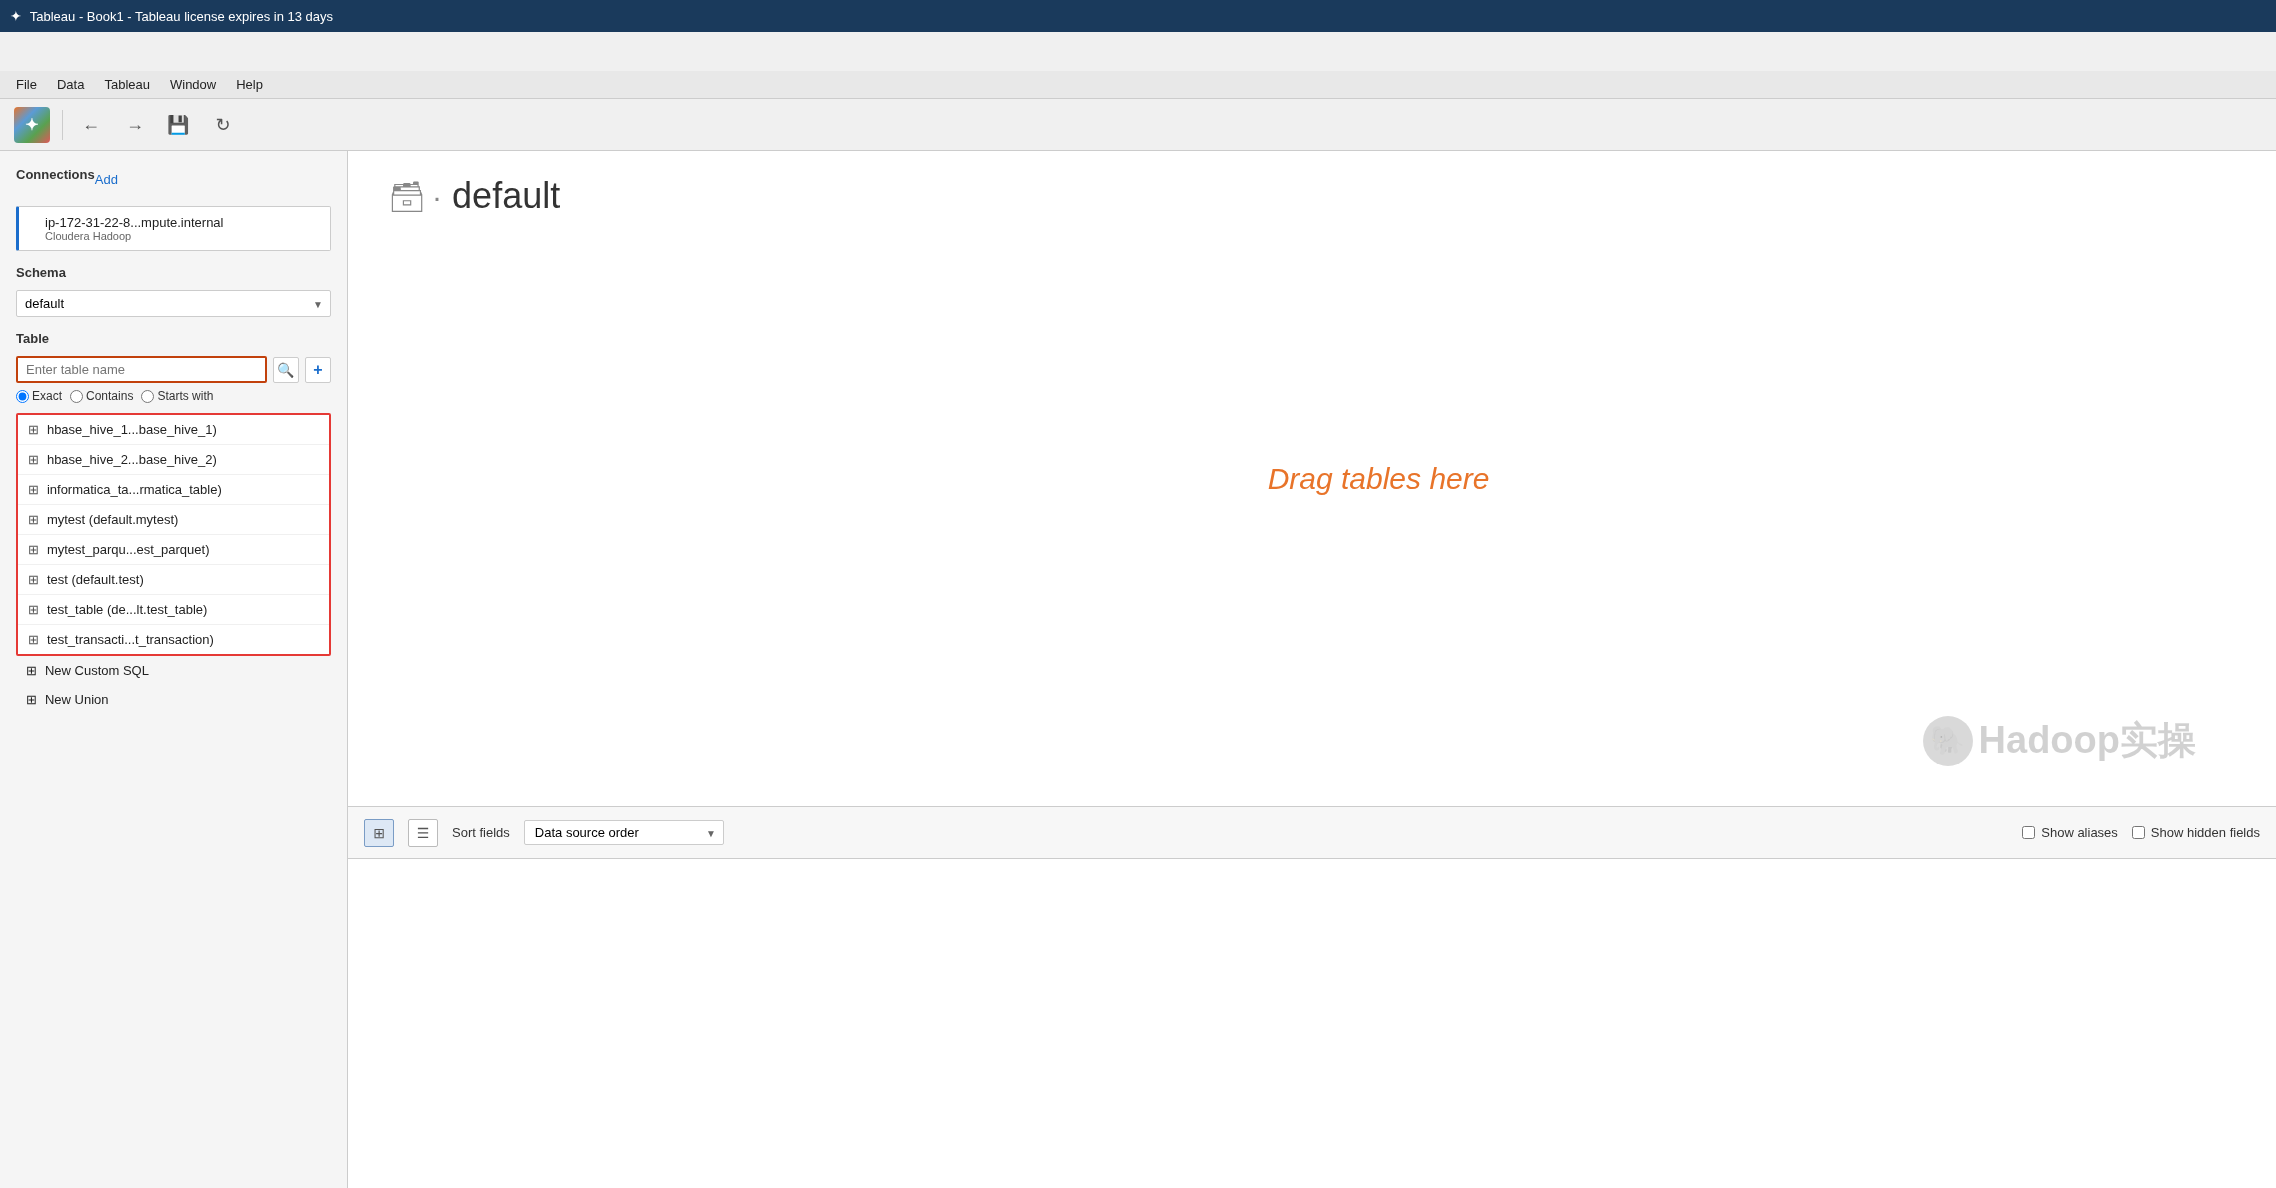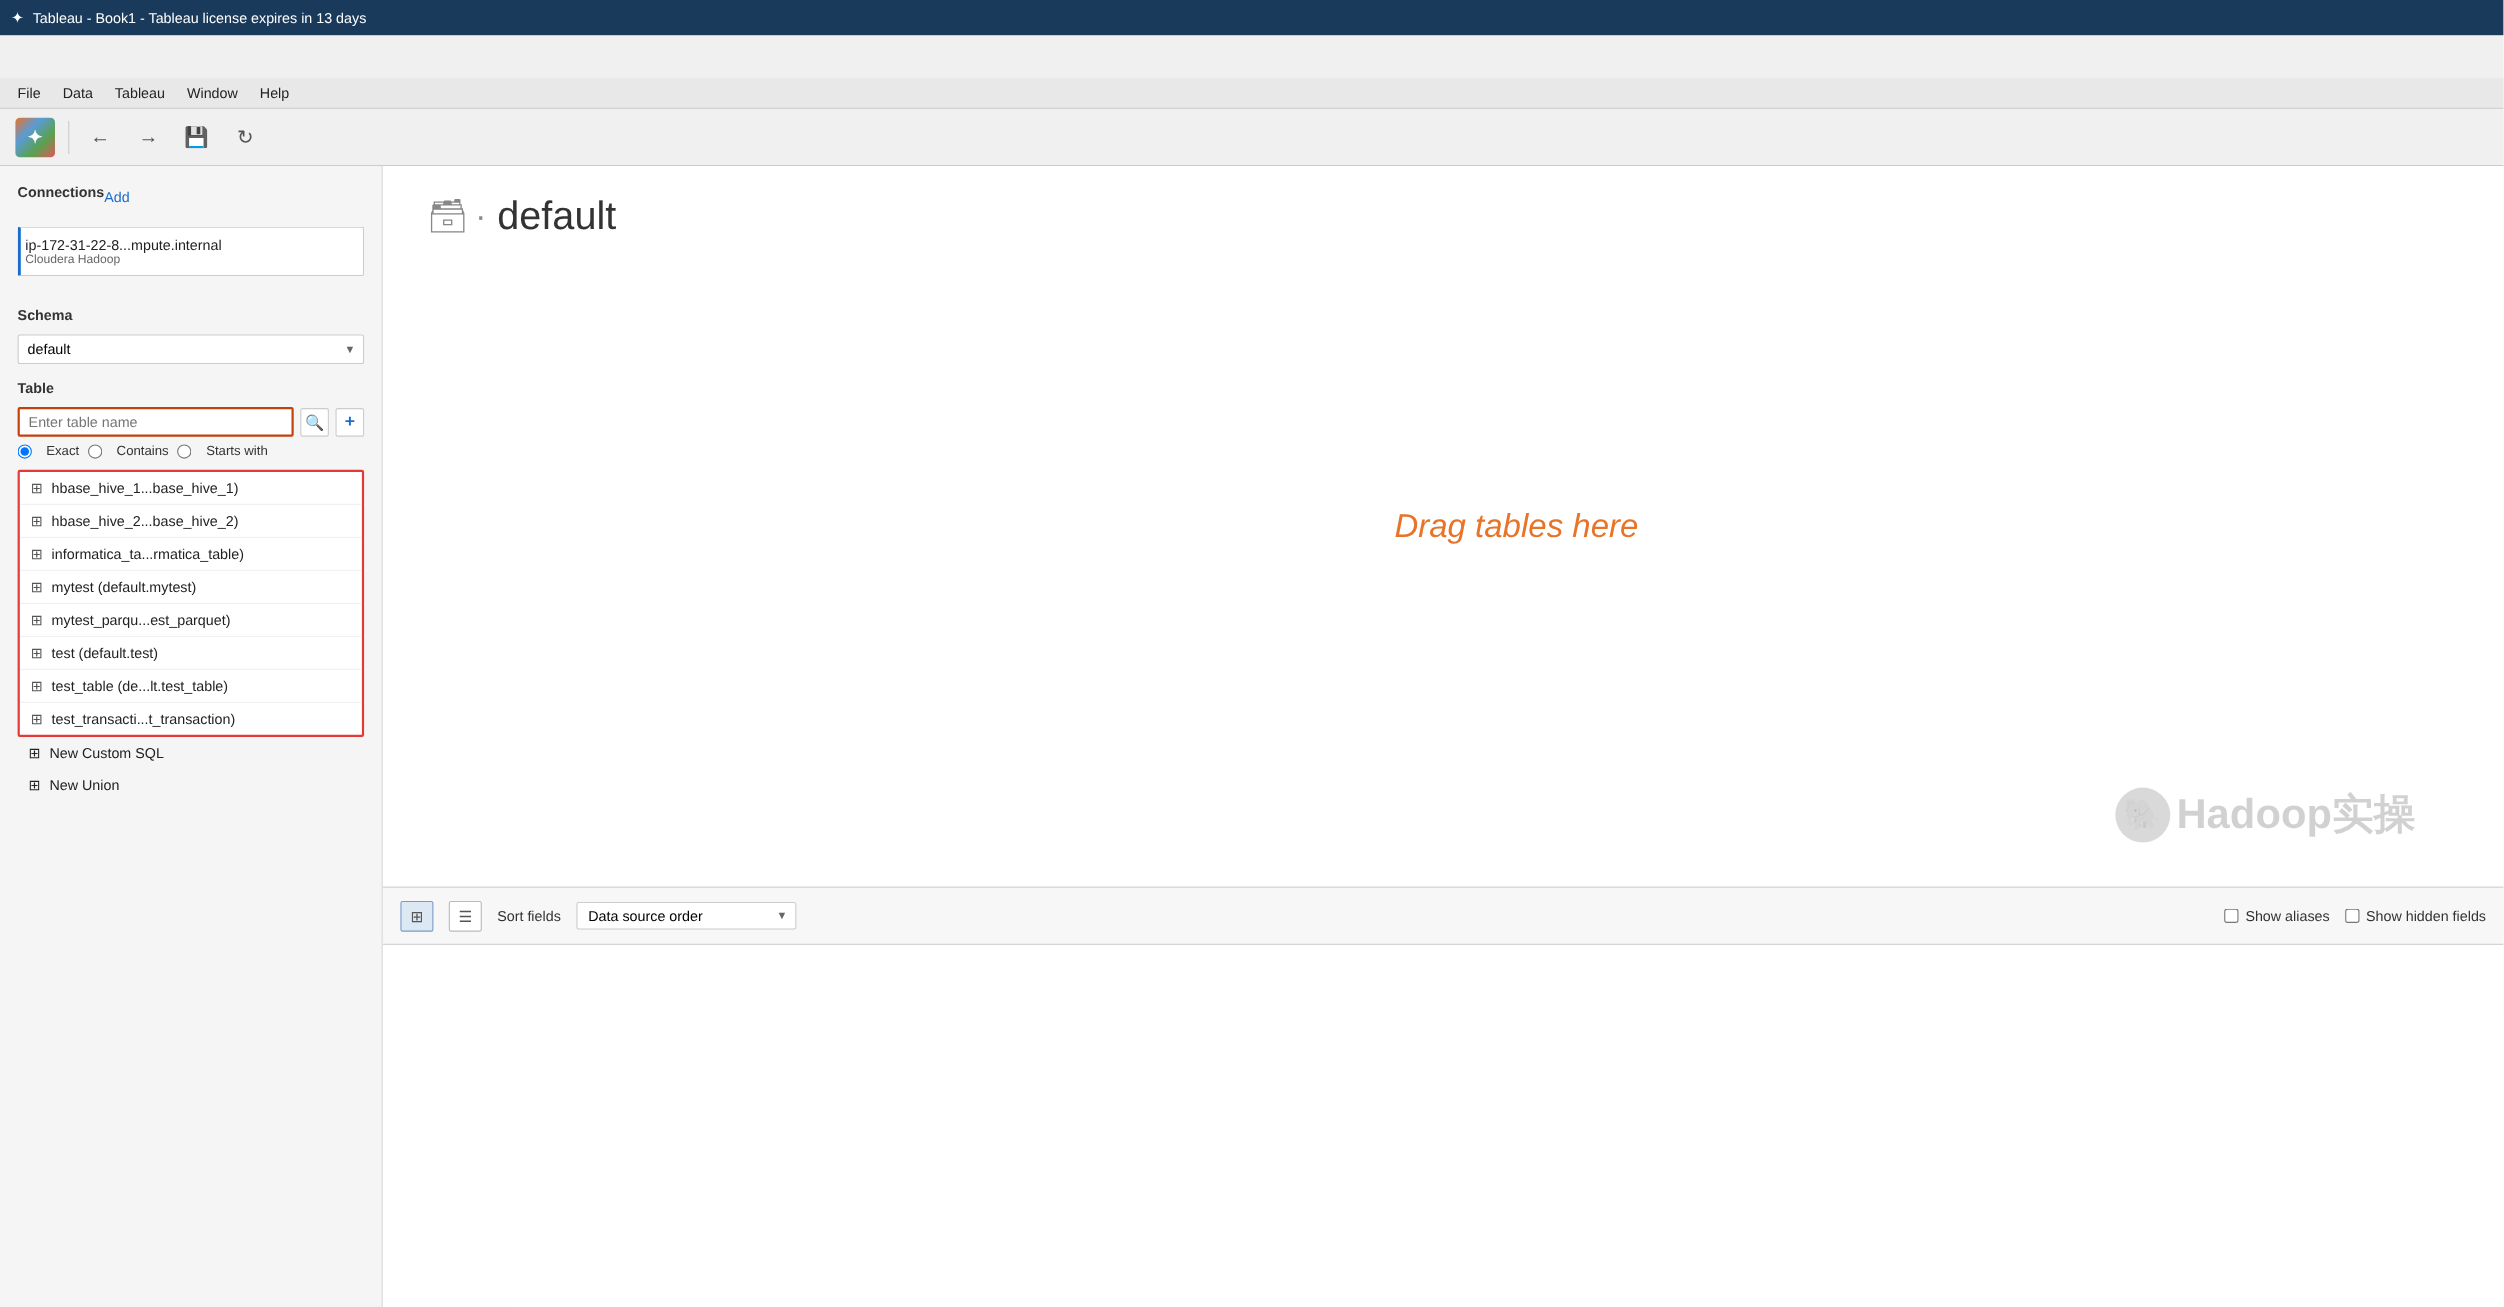--- a/index.html
+++ b/index.html
@@ -89,22 +89,22 @@
       font-size: 13px;
       cursor: pointer;
       float: right;
     }
 
     .connection-item {
       background: white;
       border: 1px solid #ccc;
       border-left: 3px solid #1a6dcc;
       border-radius: 2px;
-      padding: 8px 4px;
-      margin-bottom: 28px;
+      padding: 8px 26px;
+      margin-bottom: 14px;
       cursor: pointer;
     }
     .connection-name { font-size: 13px; color: #222; font-weight: 500; }
     .connection-type { font-size: 11px; color: #666; }
 
     .schema-section { margin-bottom: 14px; }
     .schema-dropdown {
       width: 100%;
       border: 1px solid #ccc;
       background: white;
@@ -136,21 +136,21 @@
       width: 26px; height: 26px;
       border: 1px solid #ccc;
       background: white;
       display: flex; align-items: center; justify-content: center;
       cursor: pointer; border-radius: 2px; font-size: 14px;
     }
 
     .filter-row {
       display: flex; align-items: center; gap: 8px; margin-bottom: 8px; flex-wrap: wrap;
     }
-    .radio-label { display: flex; align-items: center; gap: 13px; font-size: 12px; color: #333; cursor: pointer; }
+    .radio-label { display: flex; align-items: center; gap: 3px; font-size: 12px; color: #333; cursor: pointer; }
 
     
     .table-list {
       border: 2px solid #e53935;
       border-radius: 2px;
       background: white;
       overflow: hidden;
     }
     .table-list-item {
       display: flex;

